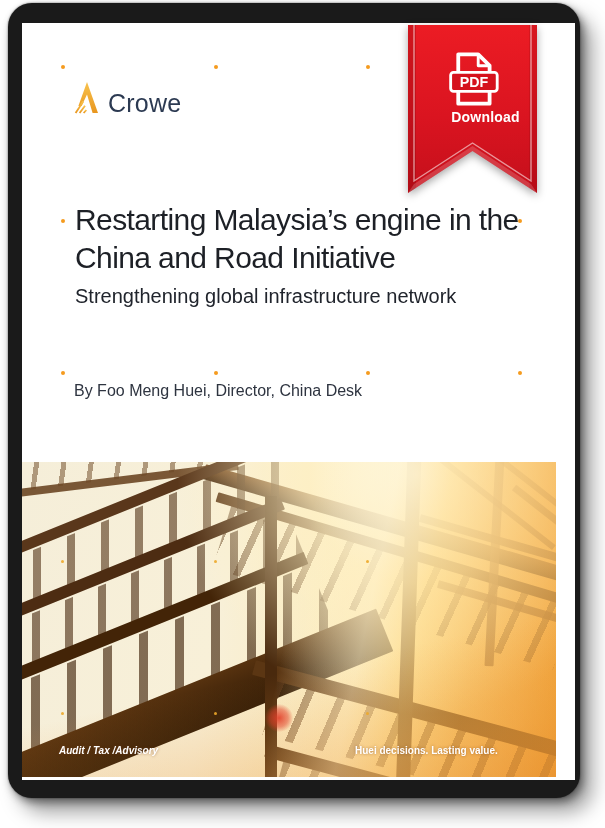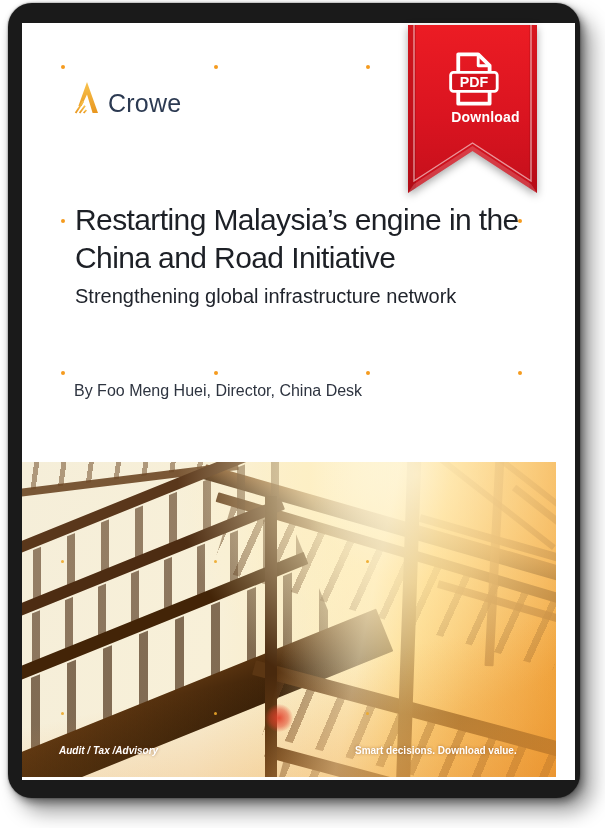--- a/index.html
+++ b/index.html
@@ -164,21 +164,21 @@
     <div class="glow-b"></div>
     <div class="glow-c"></div>
     <div class="flare"></div>
     <div class="pdot" style="left:39px;top:98px"></div>
     <div class="pdot" style="left:192px;top:98px"></div>
     <div class="pdot" style="left:344px;top:98px"></div>
     <div class="pdot" style="left:39px;top:250px"></div>
     <div class="pdot" style="left:192px;top:250px"></div>
     <div class="pdot" style="left:344px;top:250px"></div>
     <div class="caption left">Audit / Tax /Advisory</div>
-    <div class="caption right">Smart decisions. Download value.</div>
+    <div class="caption right">Huei decisions. Lasting value.</div>
   </div>
 </div>
 
 <div class="ribbon">
   <svg class="shape" width="129" height="170" viewBox="0 0 129 170">
     <defs>
       <linearGradient id="rg" x1="0" y1="0" x2="0" y2="1">
         <stop offset="0" stop-color="#ec1c24"></stop>
         <stop offset=".55" stop-color="#da1420"></stop>
         <stop offset="1" stop-color="#c40f1b"></stop>

